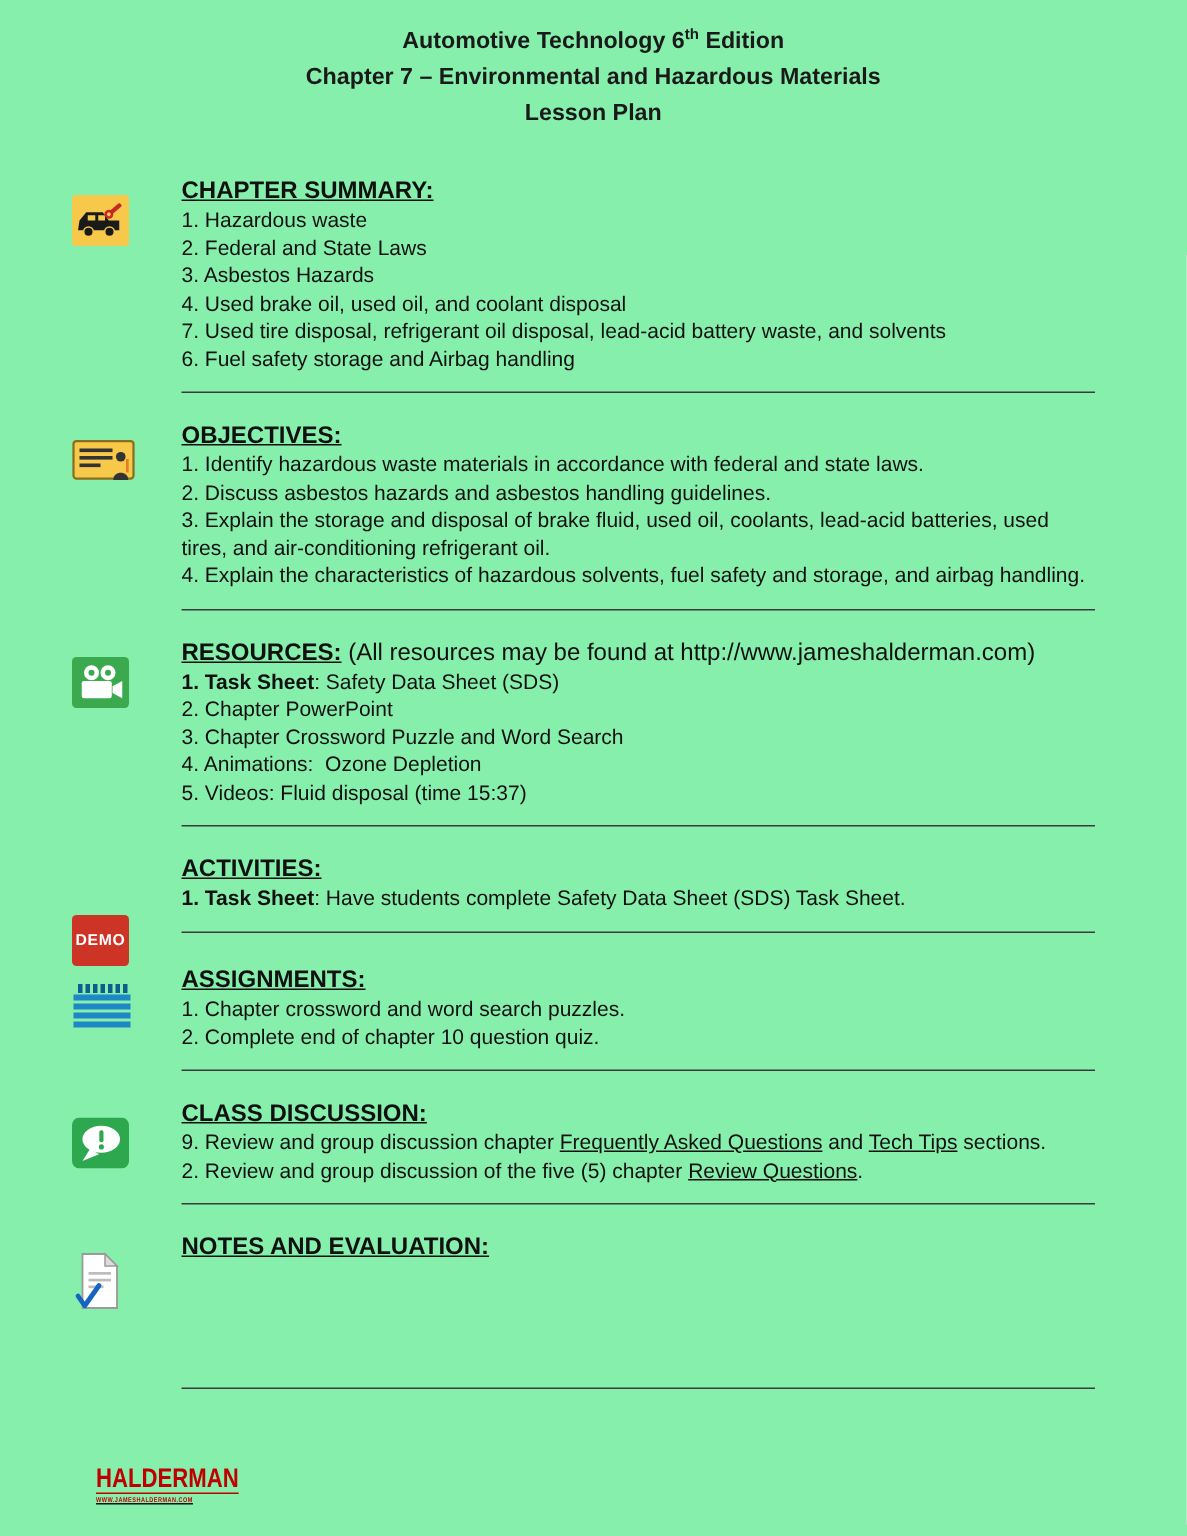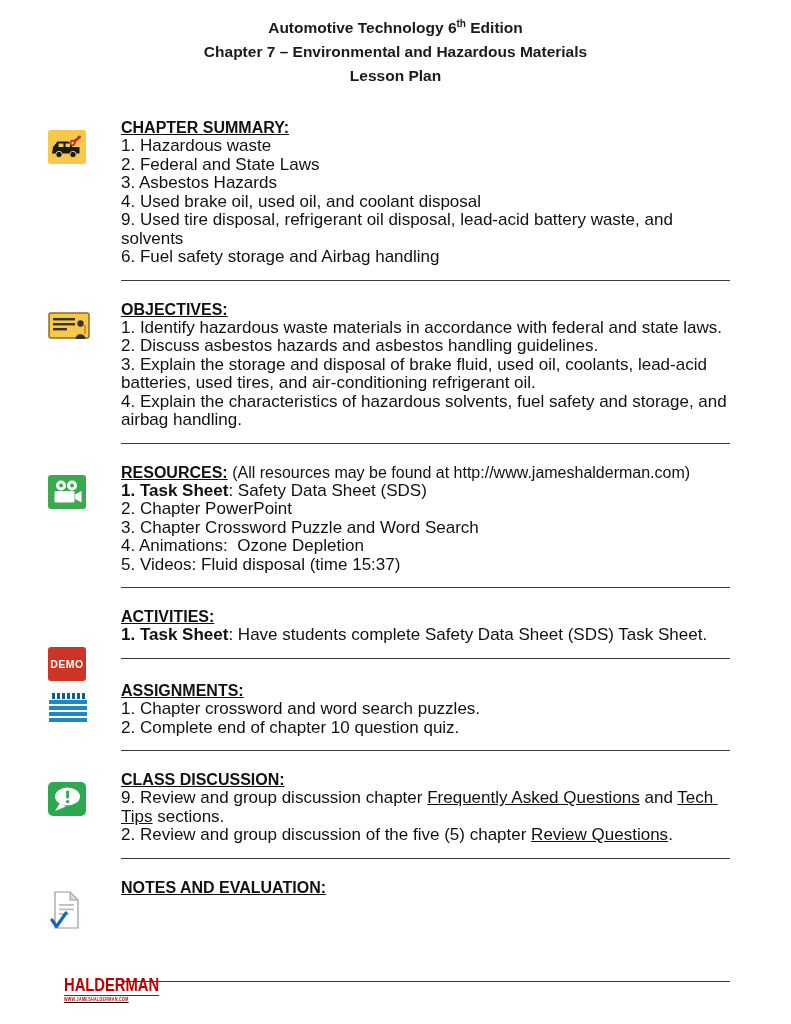--- a/index.html
+++ b/index.html
@@ -1,33 +1,33 @@
 <!DOCTYPE html>
 <html><head>
 <meta charset="utf-8">
 <style>
   html,body{margin:0;padding:0;background:#e8e8e8;}
   .page{
-    width:791px;height:1024px;margin:0 auto;background:#ffffff;
+    width:791px;height:1024px;margin:0 auto;background:#86efac;
     position:relative;overflow:hidden;color:#111;
     font-family:"Liberation Sans", sans-serif;
   }
   .title-block{
     text-align:center;padding-top:12px;font-weight:bold;
     font-size:15.5px;line-height:24px;color:#1a1a1a;
   }
   .title-block sup{font-size:10px;}
   .content{padding:30px 61px 0 48px;}
   .sec{display:flex;}
   .icon-cell{width:73px;flex:none;padding-top:12px;}
   .body-cell{flex:1;min-width:0;}
   .heading{font-weight:bold;font-size:16px;line-height:19px;color:#111;}
   .h-main{text-decoration:underline;}
   .h-suffix{font-weight:normal;}
-  .items{font-size:17px;line-height:18.5px;color:#111;}
+  .items{font-size:14px;line-height:18.5px;color:#111;}
   .items .item{white-space:pre-wrap;}
   .rule{border-top:1px solid #3a3a3a;margin-top:13px;margin-bottom:19px;height:0;}
   .sec-notes .rule{margin-top:84px;}
   .run-bold{font-weight:bold;}
   .run-underline{text-decoration:underline;text-align:center;}
   
   .icon-box{display:block;}
   .icon-demo{
     width:38px;height:34px;background:#ce3426;border-radius:3px;
     display:flex;align-items:center;justify-content:center;
@@ -73,21 +73,21 @@
           </g>
         </svg>
       </div>
       <div class="body-cell">
         <div class="heading"><span class="h-main">CHAPTER SUMMARY:</span><span class="h-suffix"></span></div>
         <div class="items">
             <div class="item"><span>1. Hazardous waste</span></div>
             <div class="item"><span>2. Federal and State Laws</span></div>
             <div class="item"><span>3. Asbestos Hazards</span></div>
             <div class="item"><span>4. Used brake oil, used oil, and coolant disposal</span></div>
-            <div class="item"><span>9. Used tire disposal, refrigerant oil disposal, lead-acid battery waste, and solvents</span></div>
+            <div class="item"><span>7. Used tire disposal, refrigerant oil disposal, lead-acid battery waste, and solvents</span></div>
             <div class="item"><span>6. Fuel safety storage and Airbag handling</span></div>
           </div>
         <div class="rule"></div>
       </div>
     </section>
 
     <section class="sec">
       <div class="icon-cell">
         <svg class="icon-box" width="42" height="30" viewBox="0 0 42 30">
           <rect x="1" y="1" width="40" height="25" rx="2" fill="#f6c94a" stroke="#8a6d1d" stroke-width="1.5"></rect>

